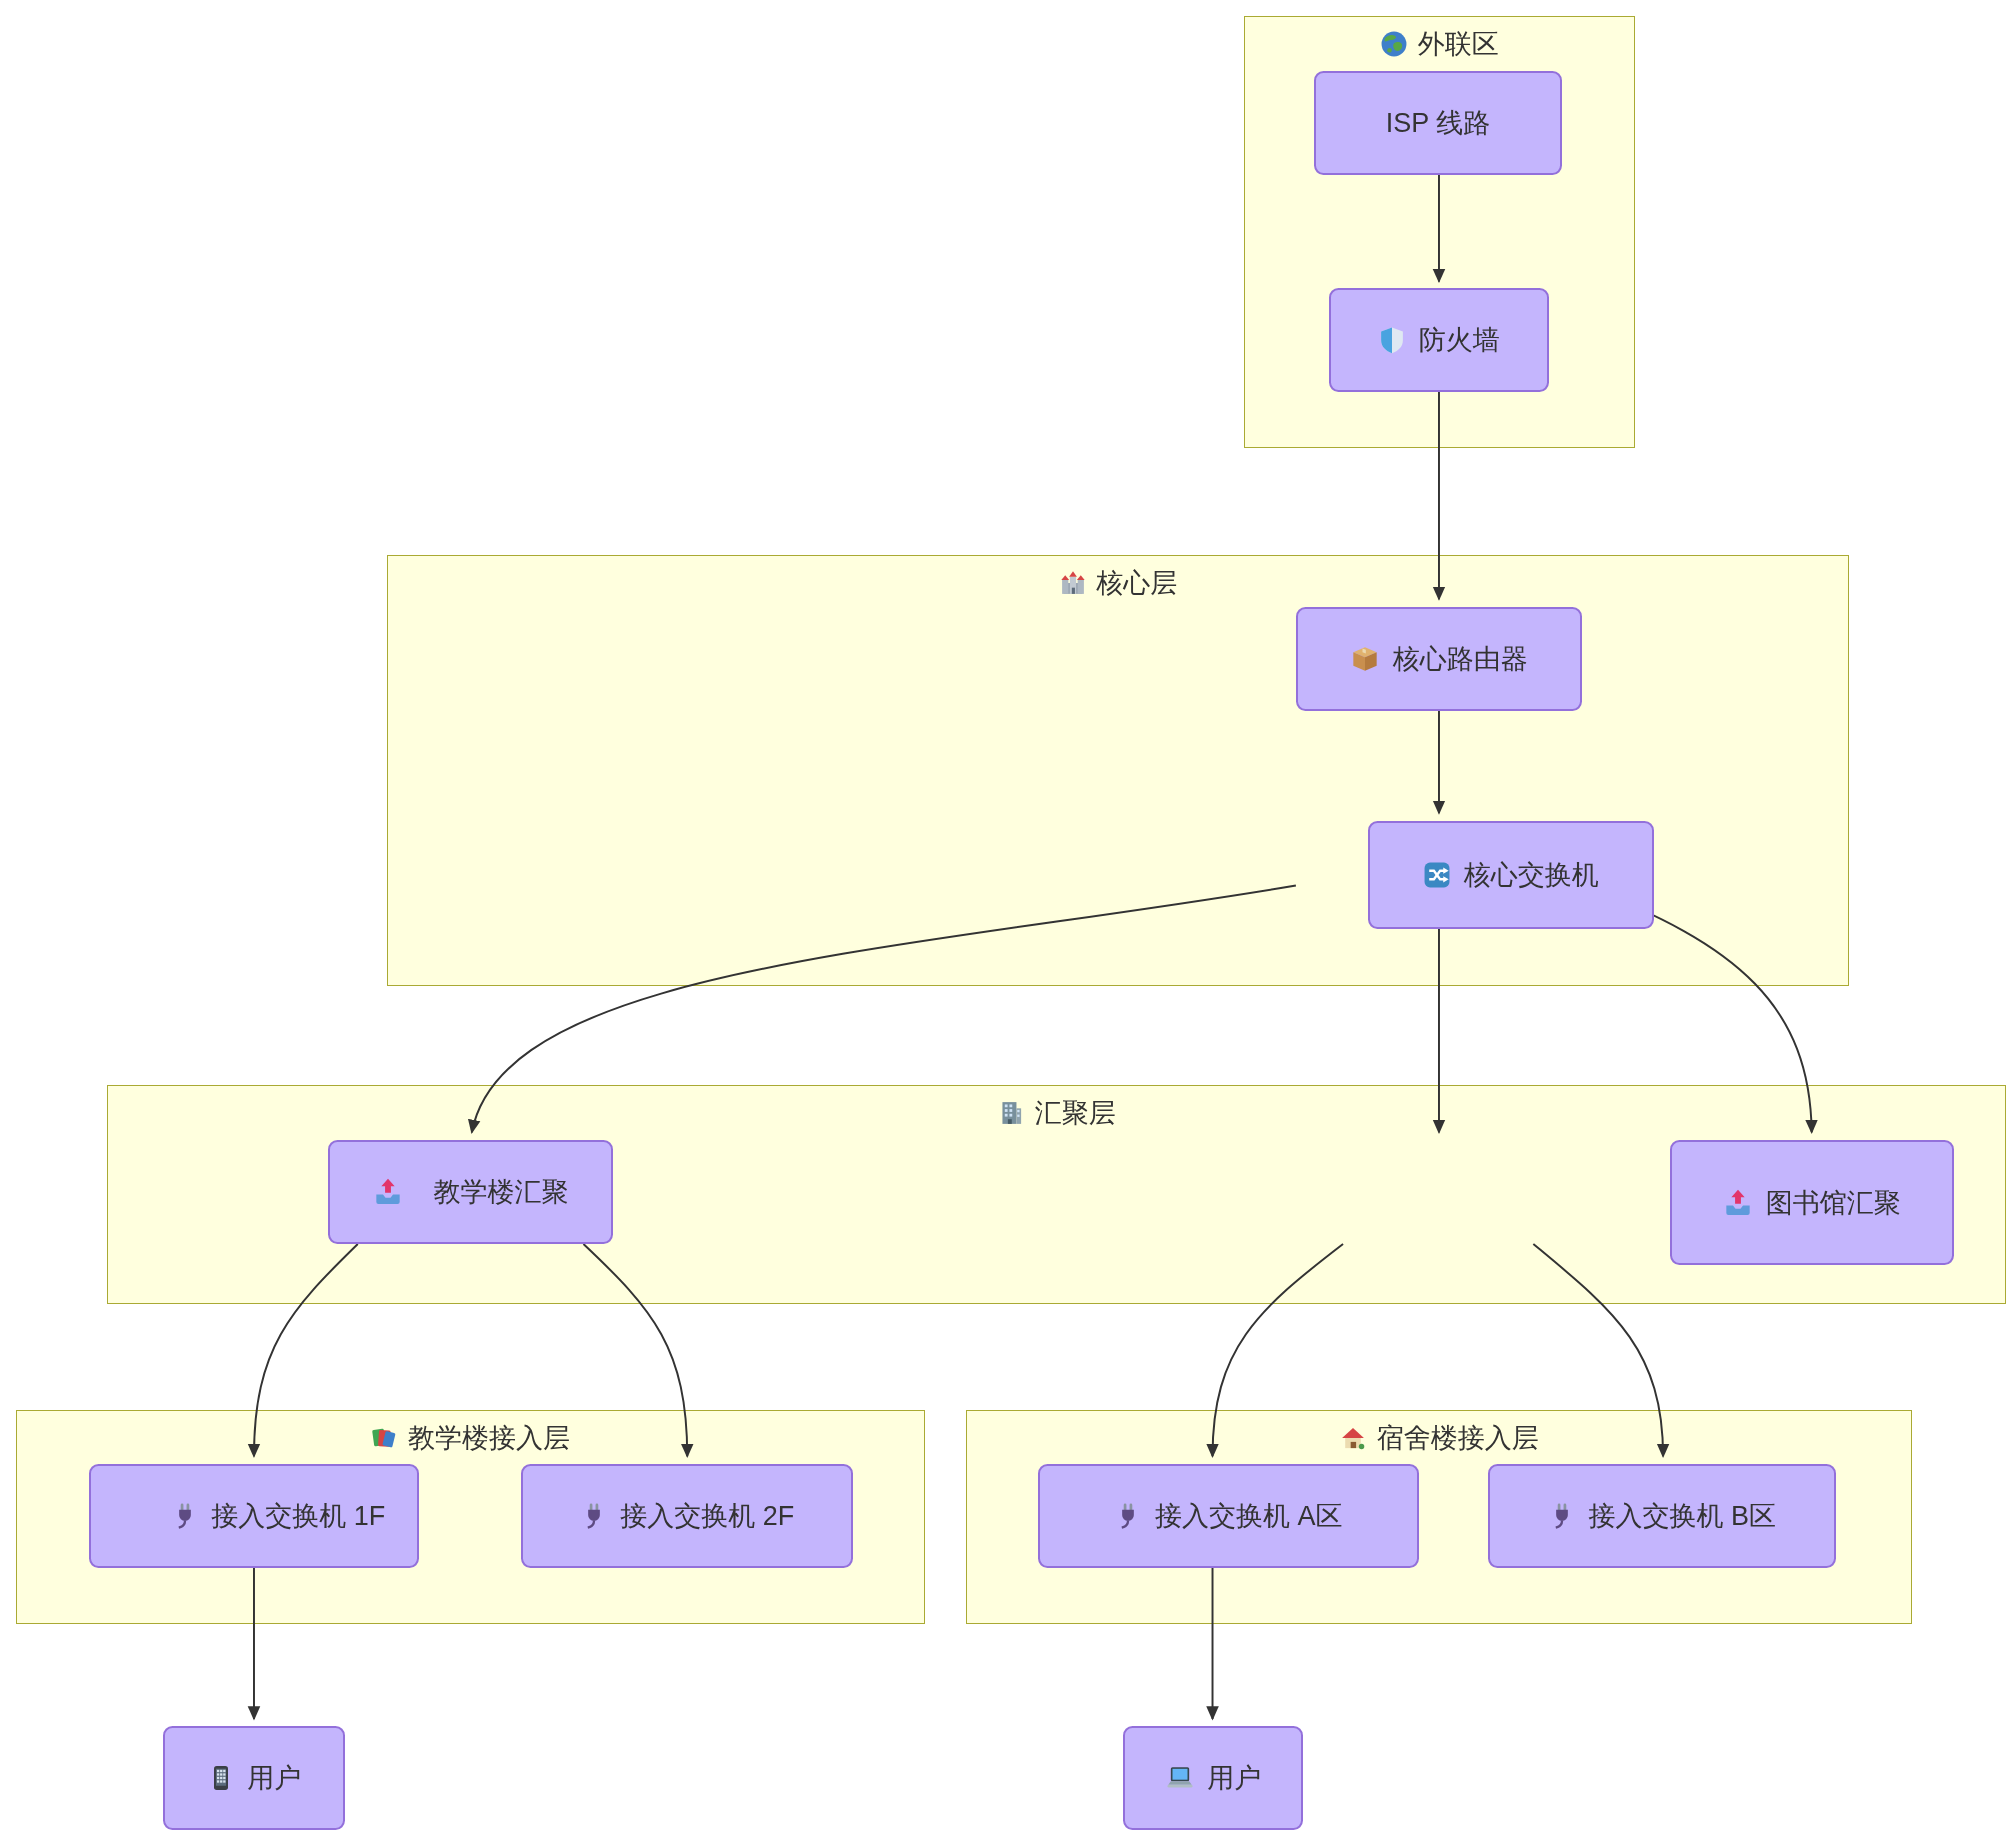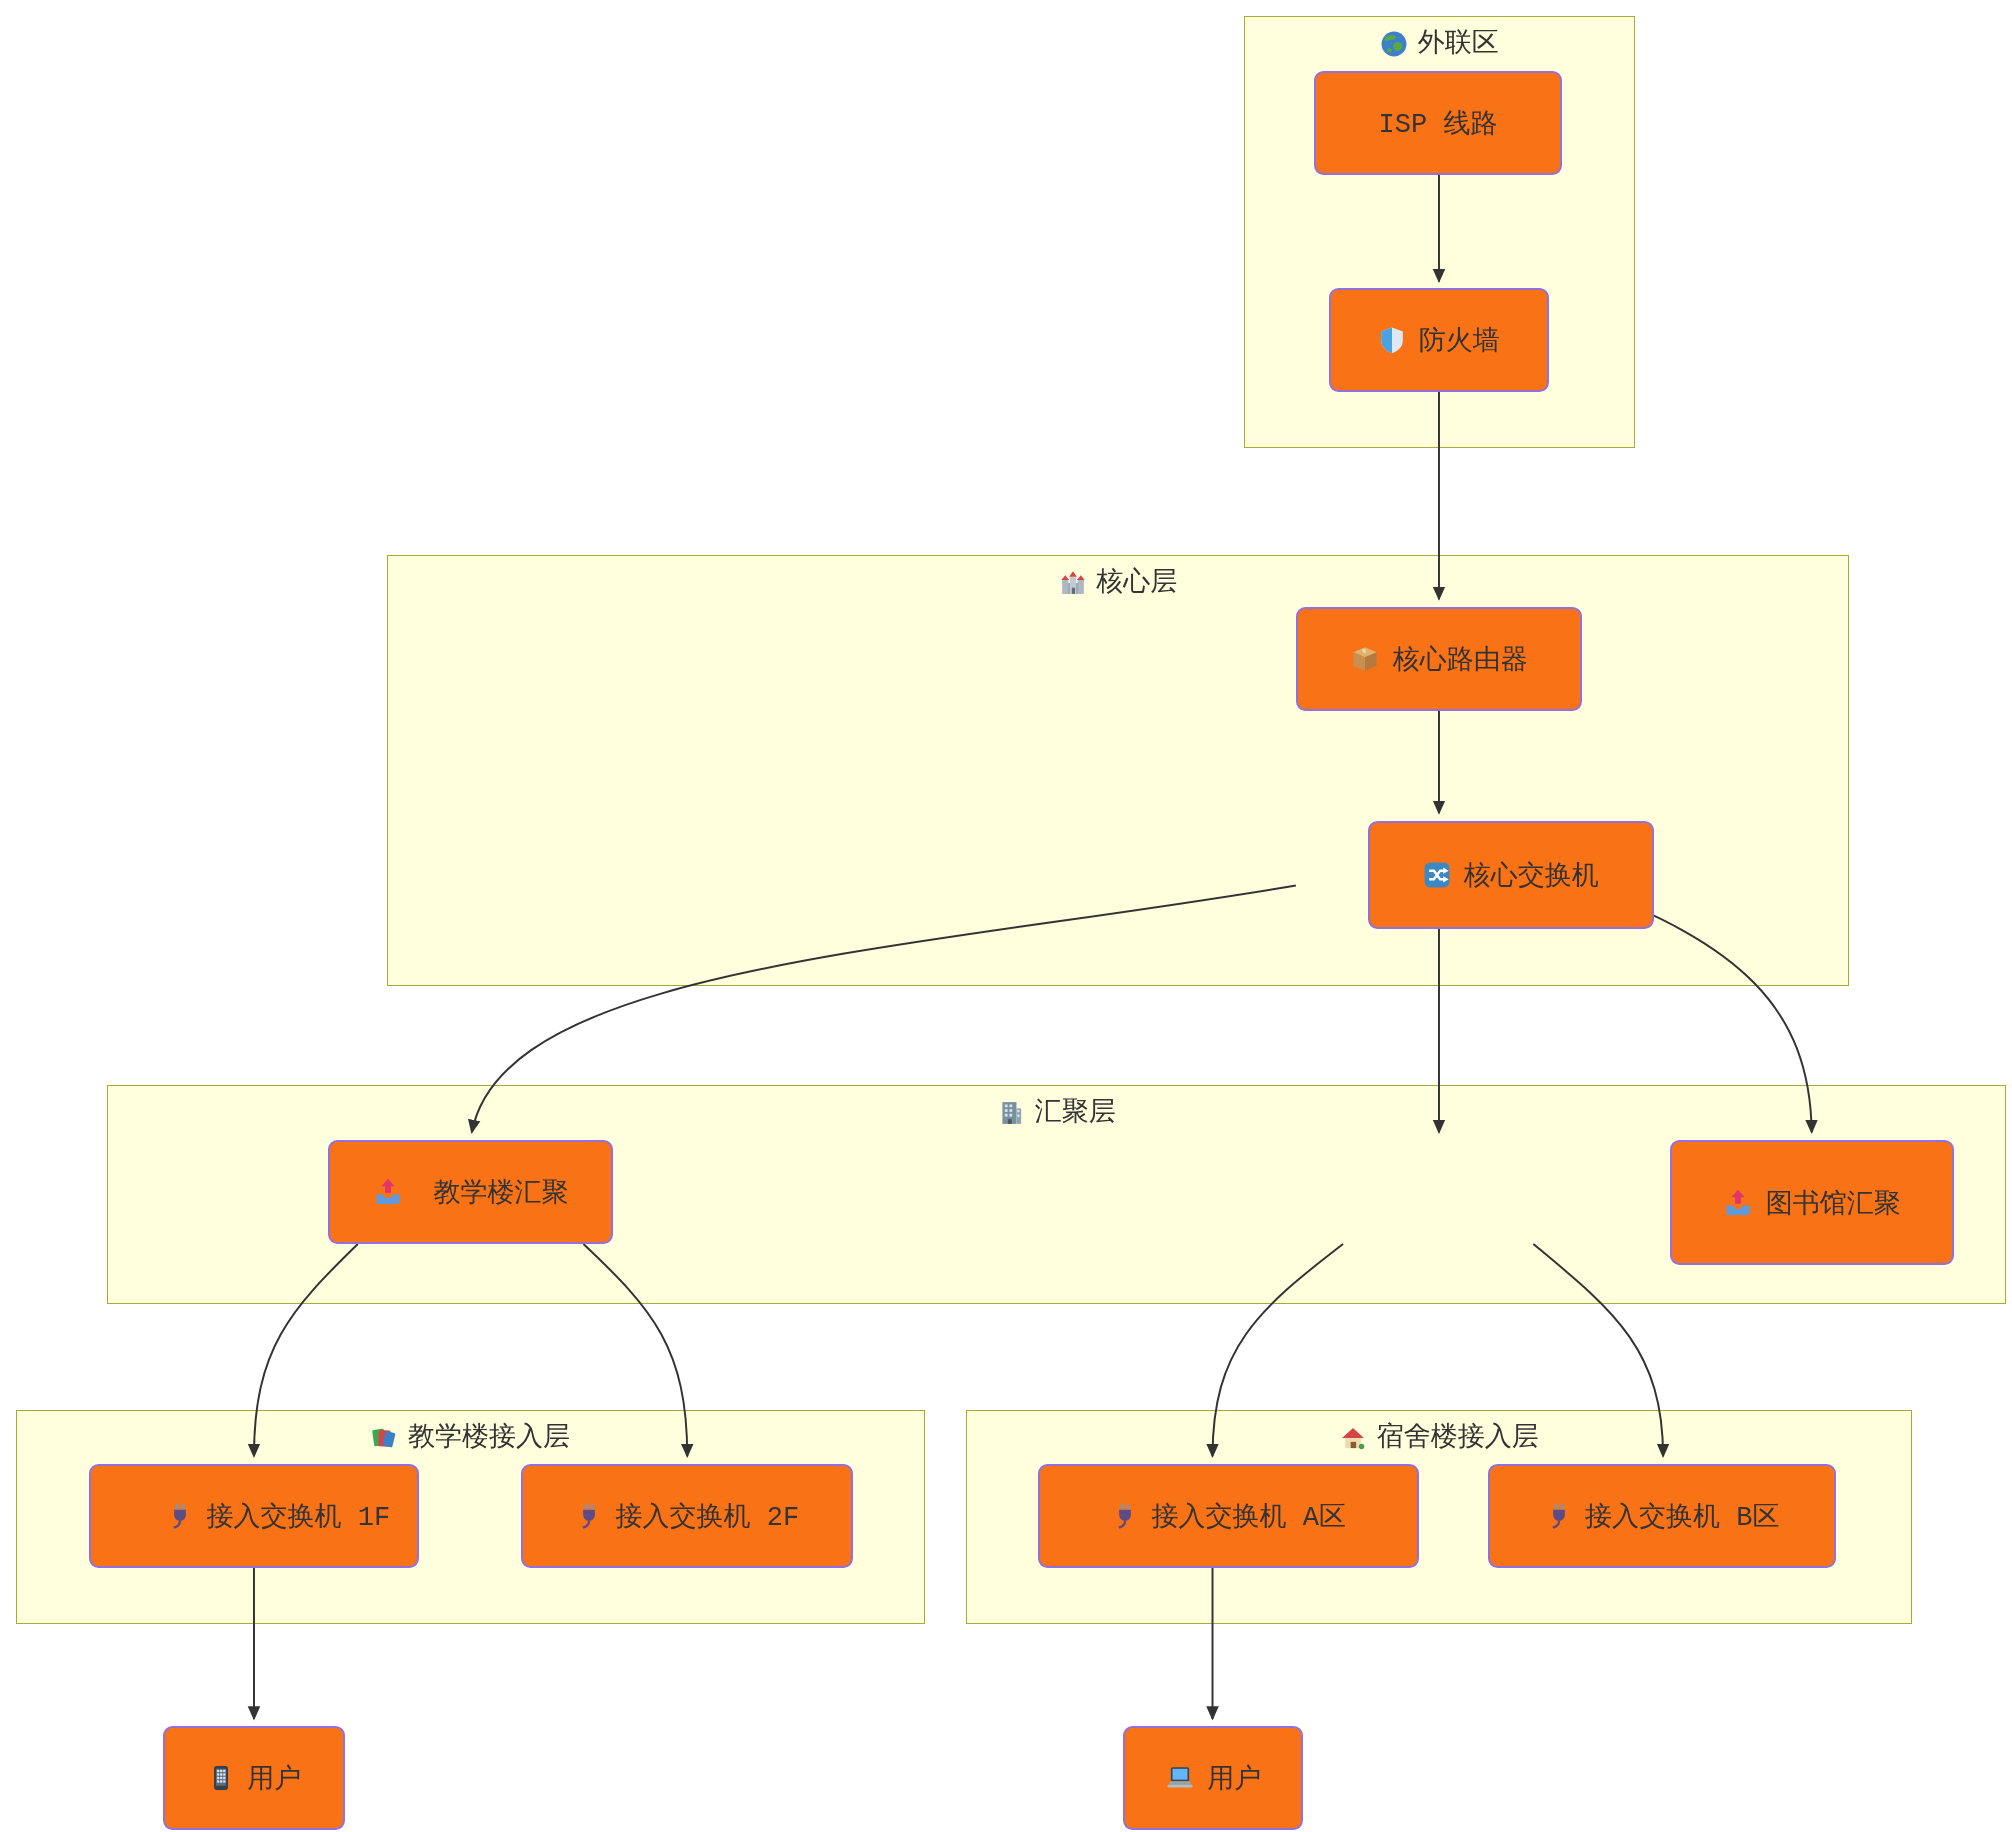--- a/index.html
+++ b/index.html
@@ -1,40 +1,40 @@
 <!DOCTYPE html>
 <html style="font-size:12.6px"><head>
 <meta charset="utf-8">
 <style>
   html,body{margin:0;padding:0;background:#ffffff;}
   .canvas{
     position:relative;
     width:2013px;height:1833px;
-    font-family:Liberation Mono, monospace;
+    font-family:Liberation Sans, sans-serif;
     color:#333333;
     overflow:hidden;
     border-radius:16px;
   }
   .cluster{
     position:absolute;
     background:#ffffde;
     border:1.2px solid #aaaa33;
     z-index:0;
     box-sizing:border-box;
   }
   .cluster-label{
     position:absolute;
     top:11px;left:0;right:0;
     display:flex;align-items:center;justify-content:center;gap:9.4px;
     font-size:27px;line-height:1.2;
   }
   .node{
     position:absolute;
     display:flex;align-items:center;justify-content:center;gap:12.6px;
-    background:#f97316;
+    background:#c4b5fd;
     border:2px solid #9370db;
     border-radius:9.4px;
     font-size:27px;
     z-index:2;
     box-sizing:border-box;
   }
   .edges{
     position:absolute;left:0;top:0;width:2013px;height:1833px;
     z-index:1;pointer-events:none;
   }

